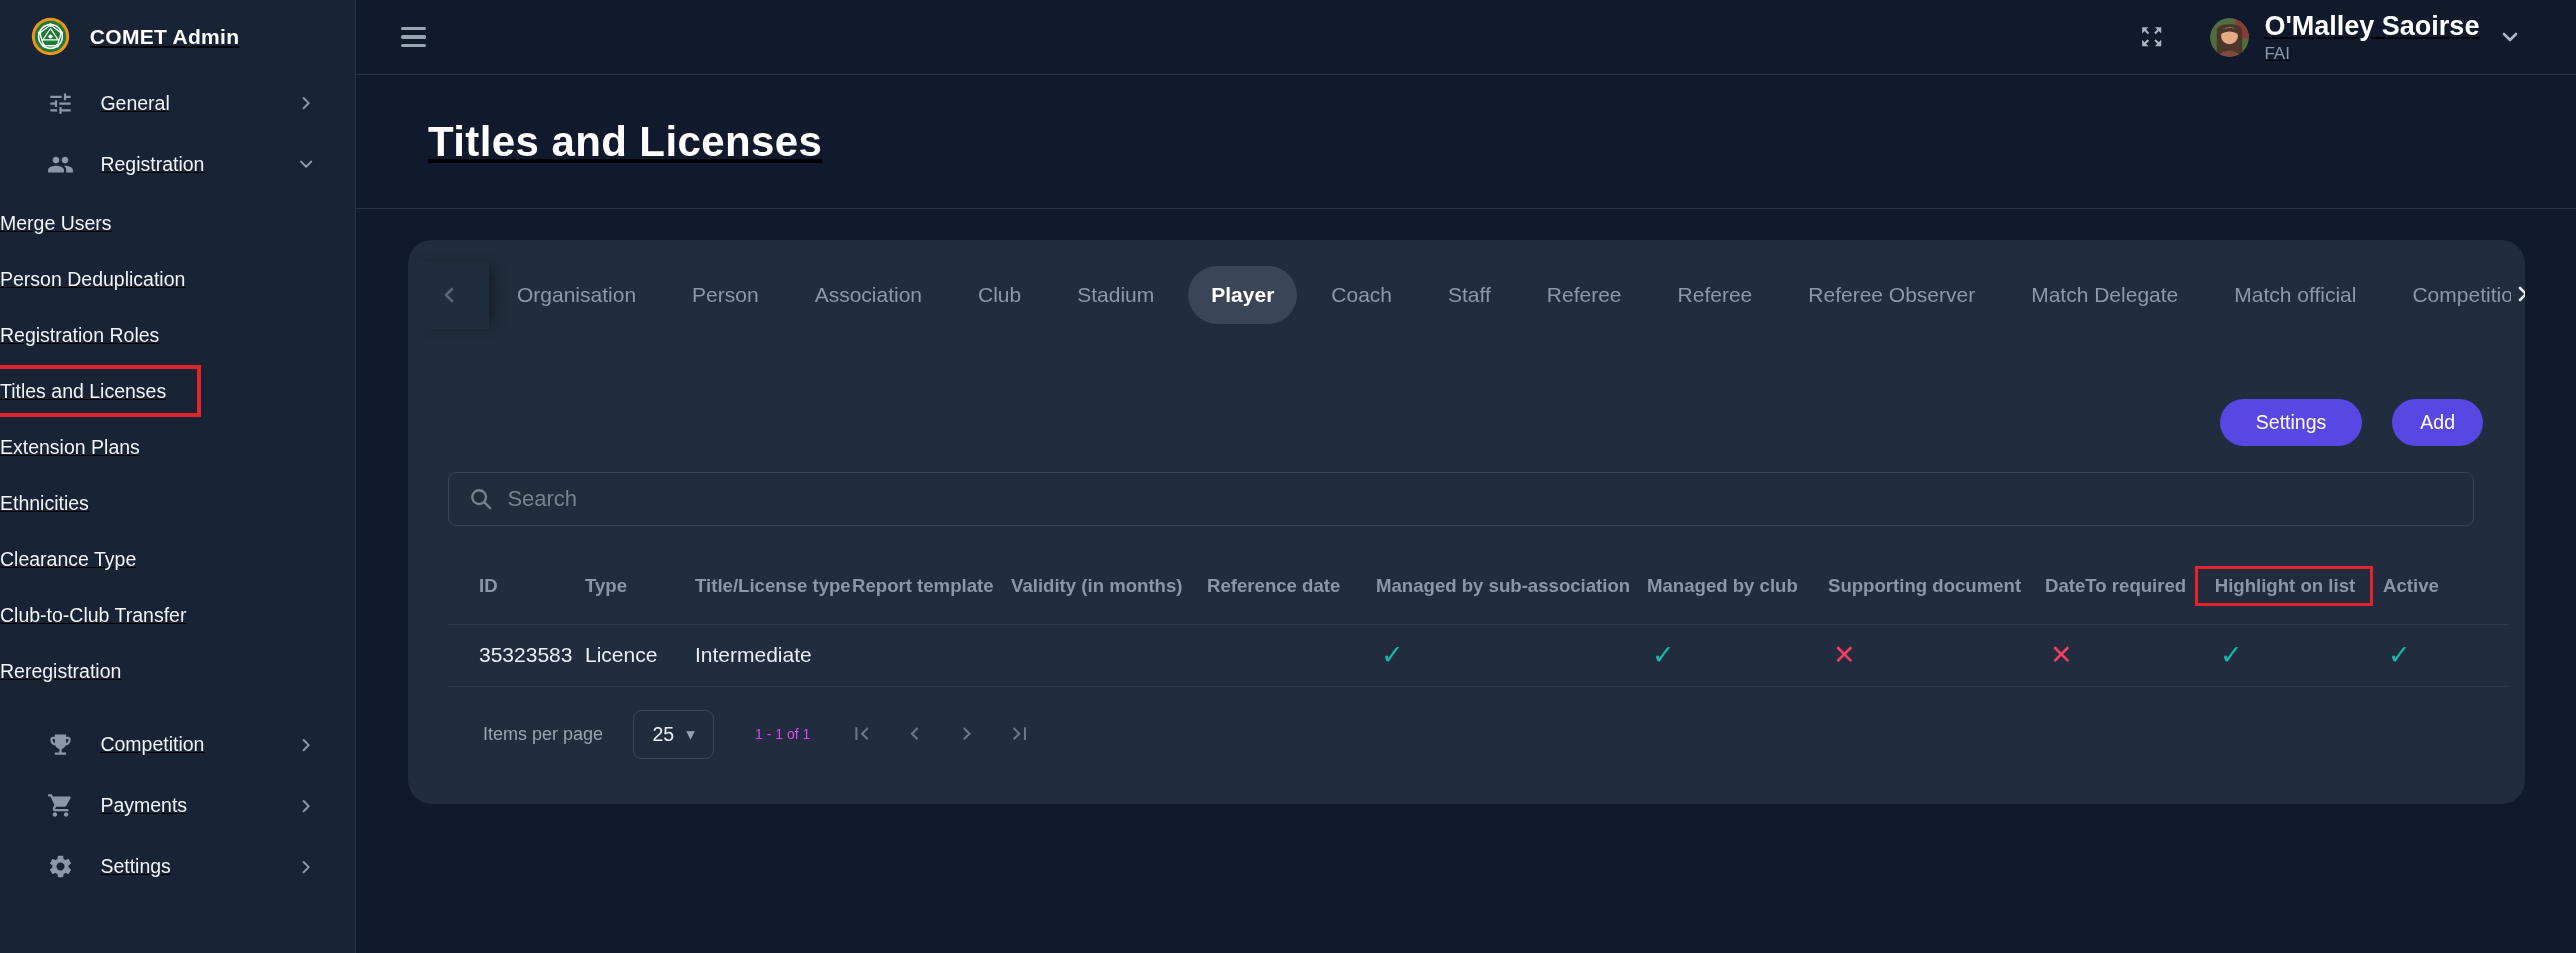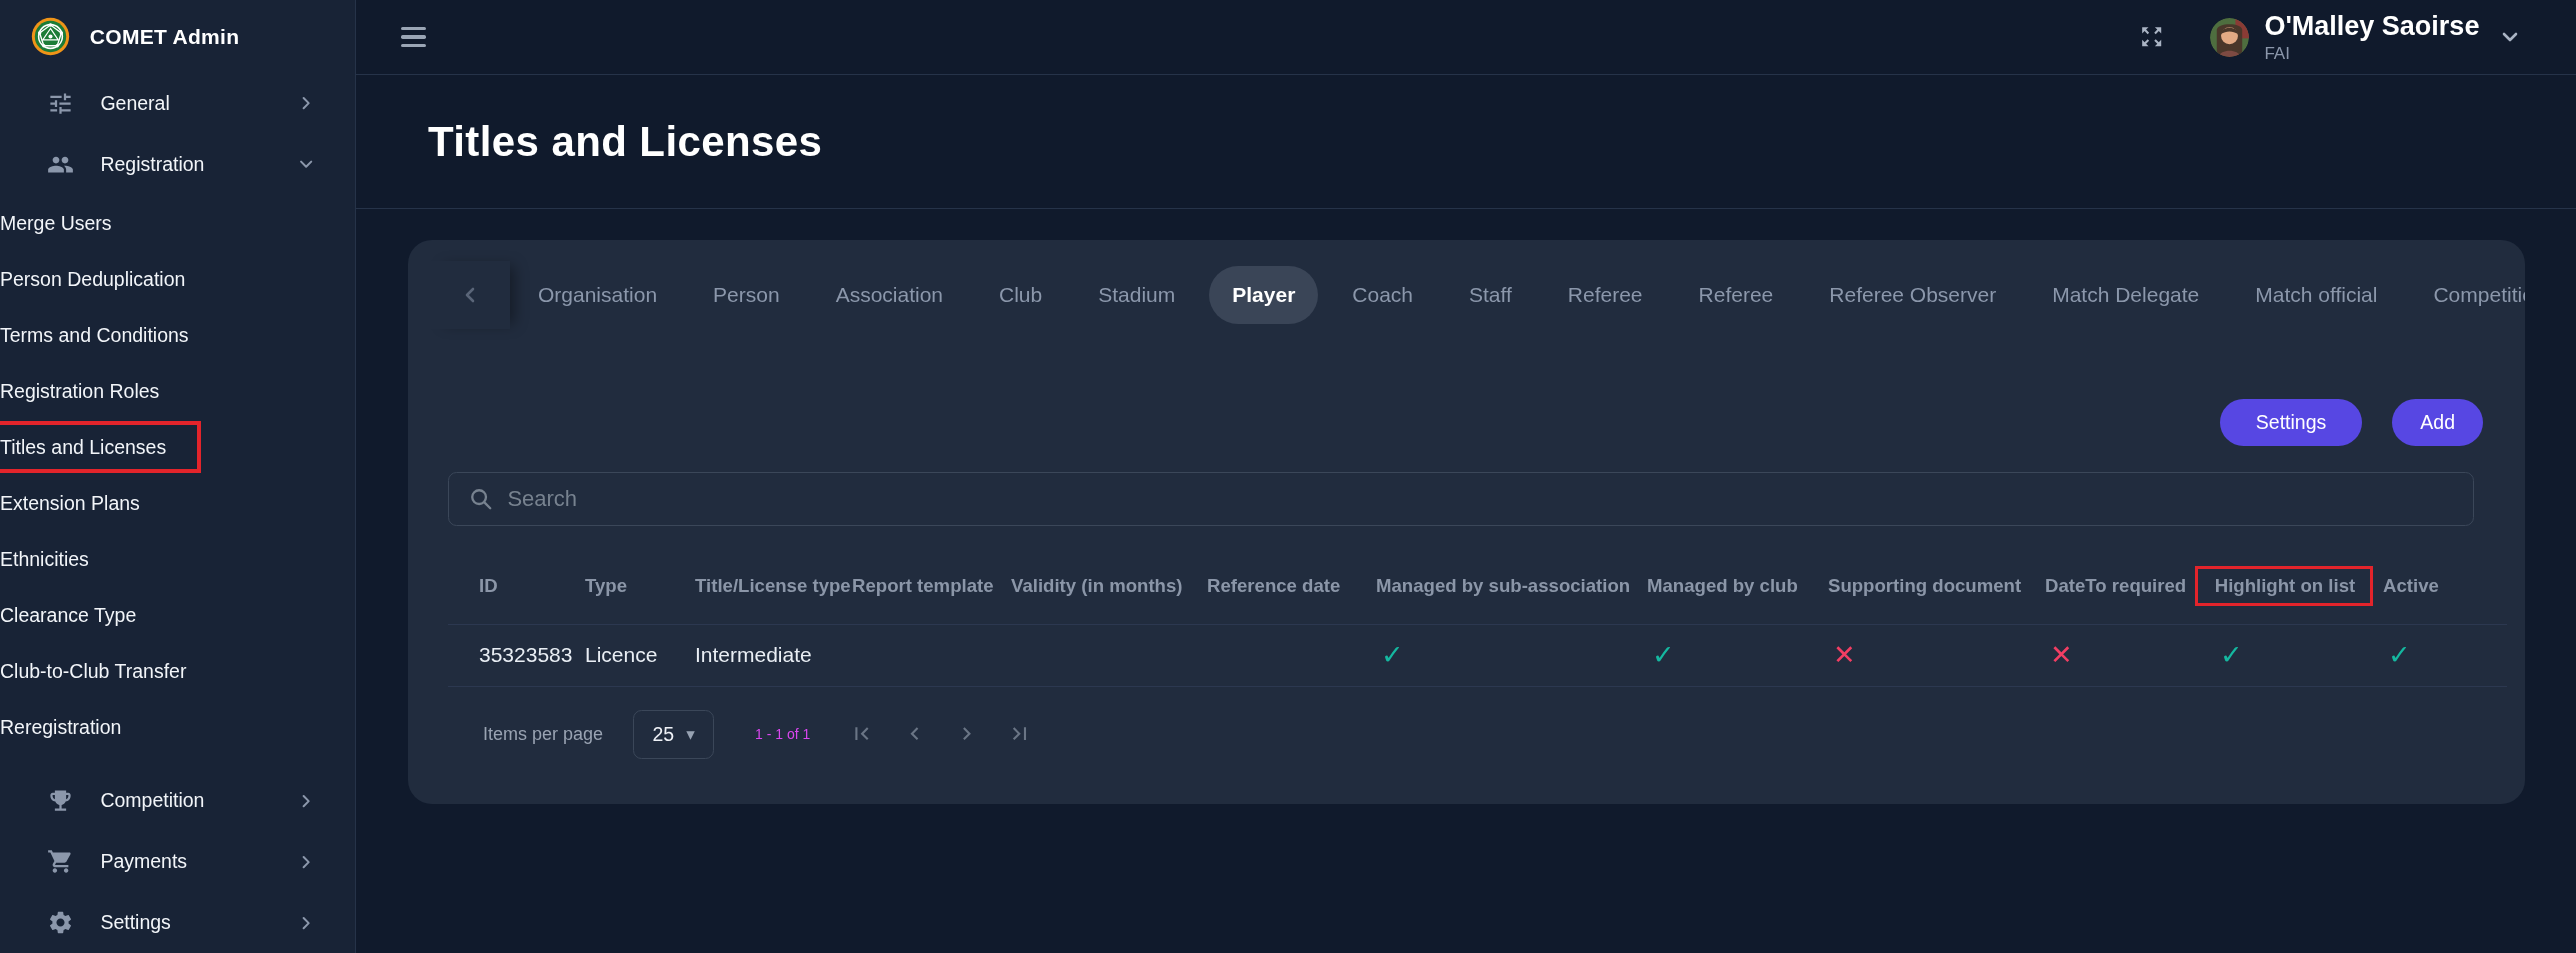--- a/index.html
+++ b/index.html
@@ -14,21 +14,21 @@
     --muted2:#77828f;
     --accent:#5747e3;
     --pill:#3a4557;
     --check:#15b8a0;
     --cross:#f23e63;
     --red:#e3242b;
   }
   *{margin:0;padding:0;box-sizing:border-box;}
   html,body{background:#0b1322;}
   body{width:2576px;height:954px;font-family:"Liberation Sans",sans-serif;overflow:hidden;}
-  .app{width:2576px;height:954px;display:flex;background:var(--bg-main);}
+  .app{width:2576px;height:954px;display:flex;background:var(--bg-main);text-decoration:underline;}
 
   
   .sidebar{width:356px;flex:none;background:var(--bg-sidebar);border-right:0.8px solid var(--divider);height:100%;}
   .logo-row{height:73px;display:flex;align-items:center;padding-left:30.5px;gap:20.3px;}
   .logo-row svg{display:block;}
   .app-title{font-size:21px;font-weight:700;color:#ffffff;letter-spacing:0.3px;}
   .nav-item{height:61px;display:flex;align-items:center;padding-left:46px;position:relative;cursor:pointer;}
   .nav-icon{width:29px;height:29px;color:var(--muted);flex:none;display:flex;align-items:center;justify-content:center;}
   .nav-icon svg{width:27px;height:27px;fill:currentColor;}
   .nav-label{margin-left:25.4px;font-size:19.5px;font-weight:500;color:var(--text);}
@@ -54,21 +54,21 @@
   .user-caret{margin-left:18.6px;width:24px;height:24px;color:#aab4c4;cursor:pointer;}
   .user-caret svg{width:24px;height:24px;}
 
   .page-head{height:134px;flex:none;border-bottom:0.8px solid var(--divider);display:flex;align-items:center;padding-left:72px;}
   .page-title{font-size:42px;font-weight:800;color:#ffffff;letter-spacing:0.4px;}
 
   .content{flex:1;position:relative;}
   .card{position:absolute;left:52px;top:31px;width:2117px;height:564px;border-radius:24px;background:var(--bg-card);overflow:hidden;}
 
   
-  .tabstrip{height:68px;margin-top:21px;display:flex;padding-left:21px;}
+  .tabstrip{height:68px;margin-top:21px;display:flex;align-items:center;}
   .tab-back{width:81px;height:100%;flex:none;display:flex;align-items:center;justify-content:center;color:#5a6578;box-shadow:10.2px 0 13.5px -5.1px rgba(0,0,0,.38);z-index:1;cursor:pointer;}
   .tab-back svg,.tab-fwd svg{width:24px;height:24px;}
   .tabs{display:flex;align-items:center;height:100%;}
   .tab{padding:0 28px;font-size:21px;font-weight:500;color:var(--muted);white-space:nowrap;cursor:pointer;}
   .tab.selected{background:var(--pill);border-radius:30.5px;height:58px;display:flex;align-items:center;padding:0 23px;margin:0 6px;color:#ffffff;font-weight:700;}
   .tab.truncated{max-width:127px;overflow:hidden;}
   .tab-fwd{margin-left:auto;padding-right:46px;color:#e4eaf2;flex:none;cursor:pointer;}
 
   
   .actions{margin-top:70px;display:flex;justify-content:flex-end;gap:30px;padding-right:42px;}
@@ -159,23 +159,20 @@
             </svg>
         </span>
       </div>
 
       <div class="subnav">
         <div class="sub-item">
             <span>Merge Users</span>
           </div>
         <div class="sub-item">
             <span>Person Deduplication</span>
-          </div>
-        <div class="sub-item">
-            <span>Terms and Conditions</span>
           </div>
         <div class="sub-item">
             <span>Registration Roles</span>
           </div>
         <div class="sub-item">
           <span class="redbox">
             <span>Titles and Licenses</span>
           </span>
         </div>
         <div class="sub-item">

